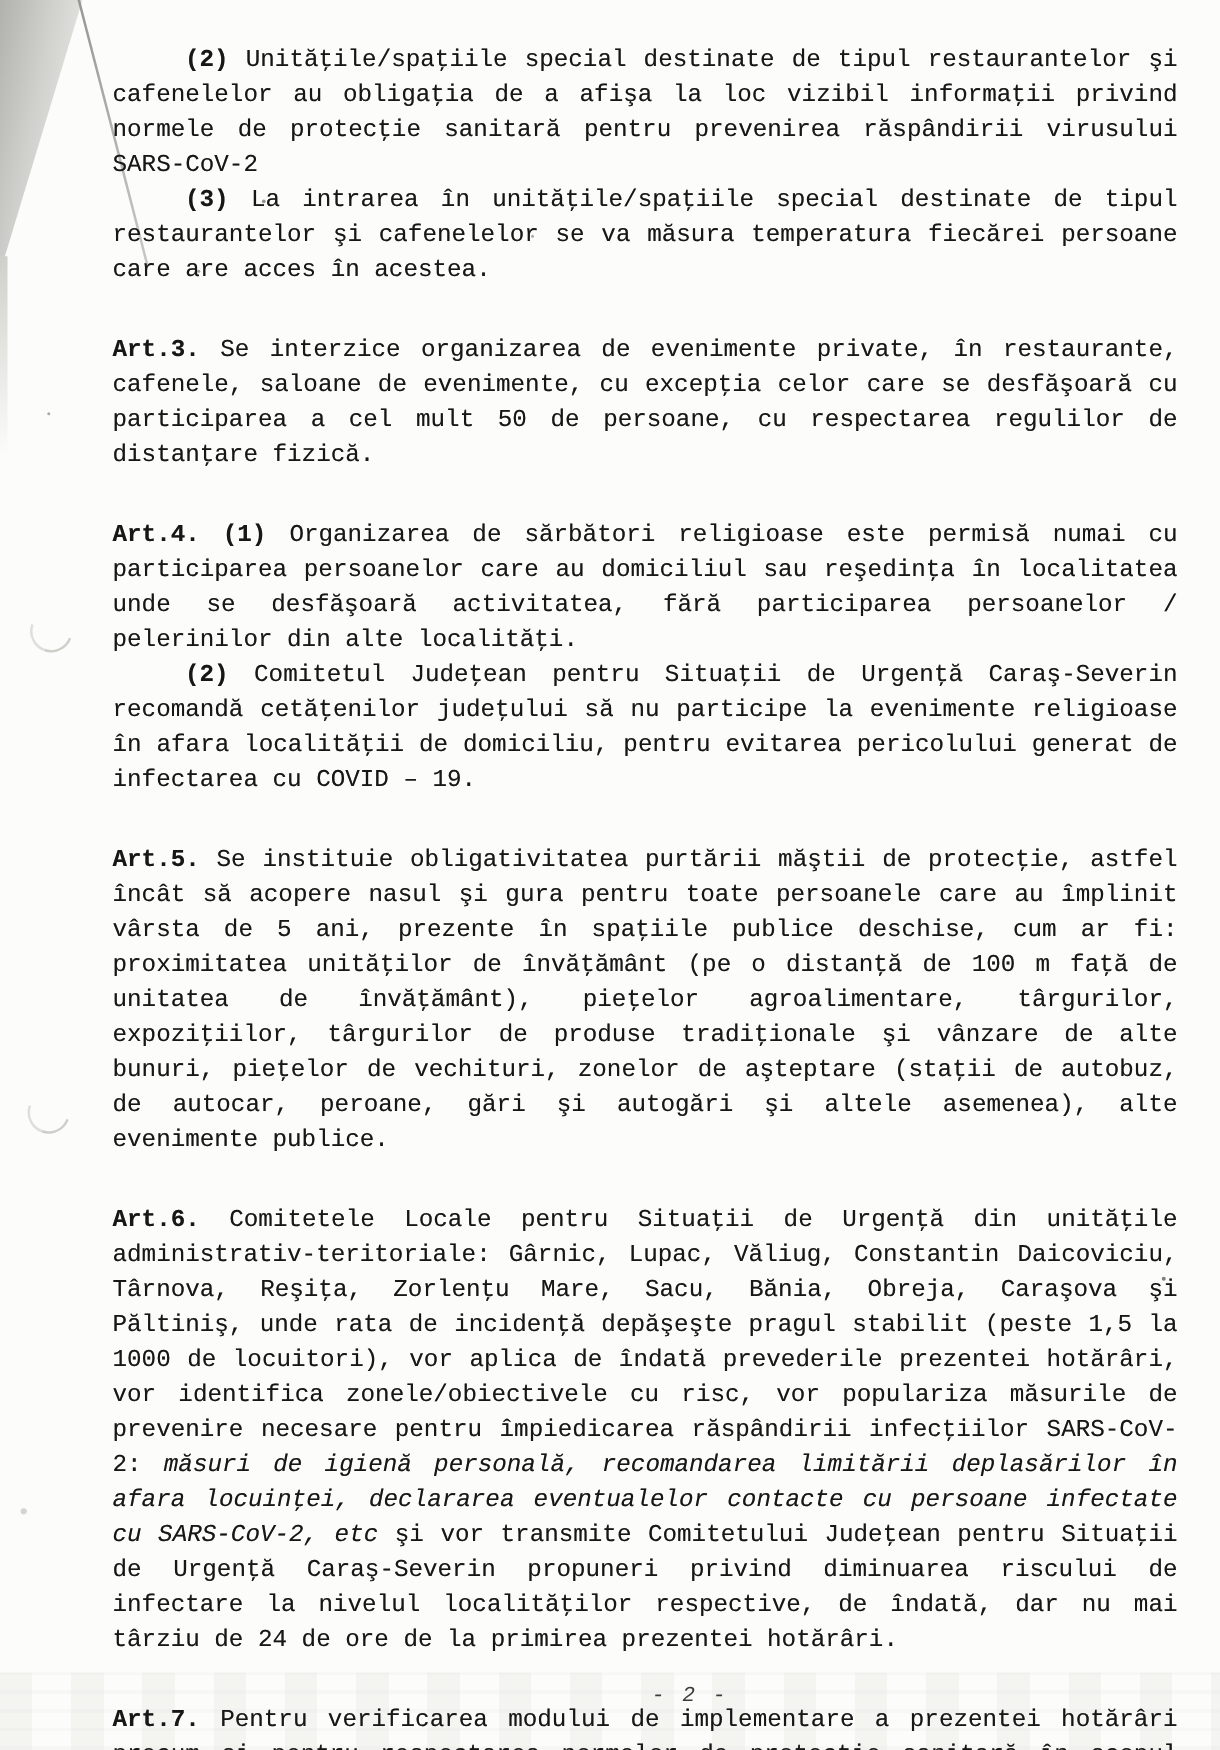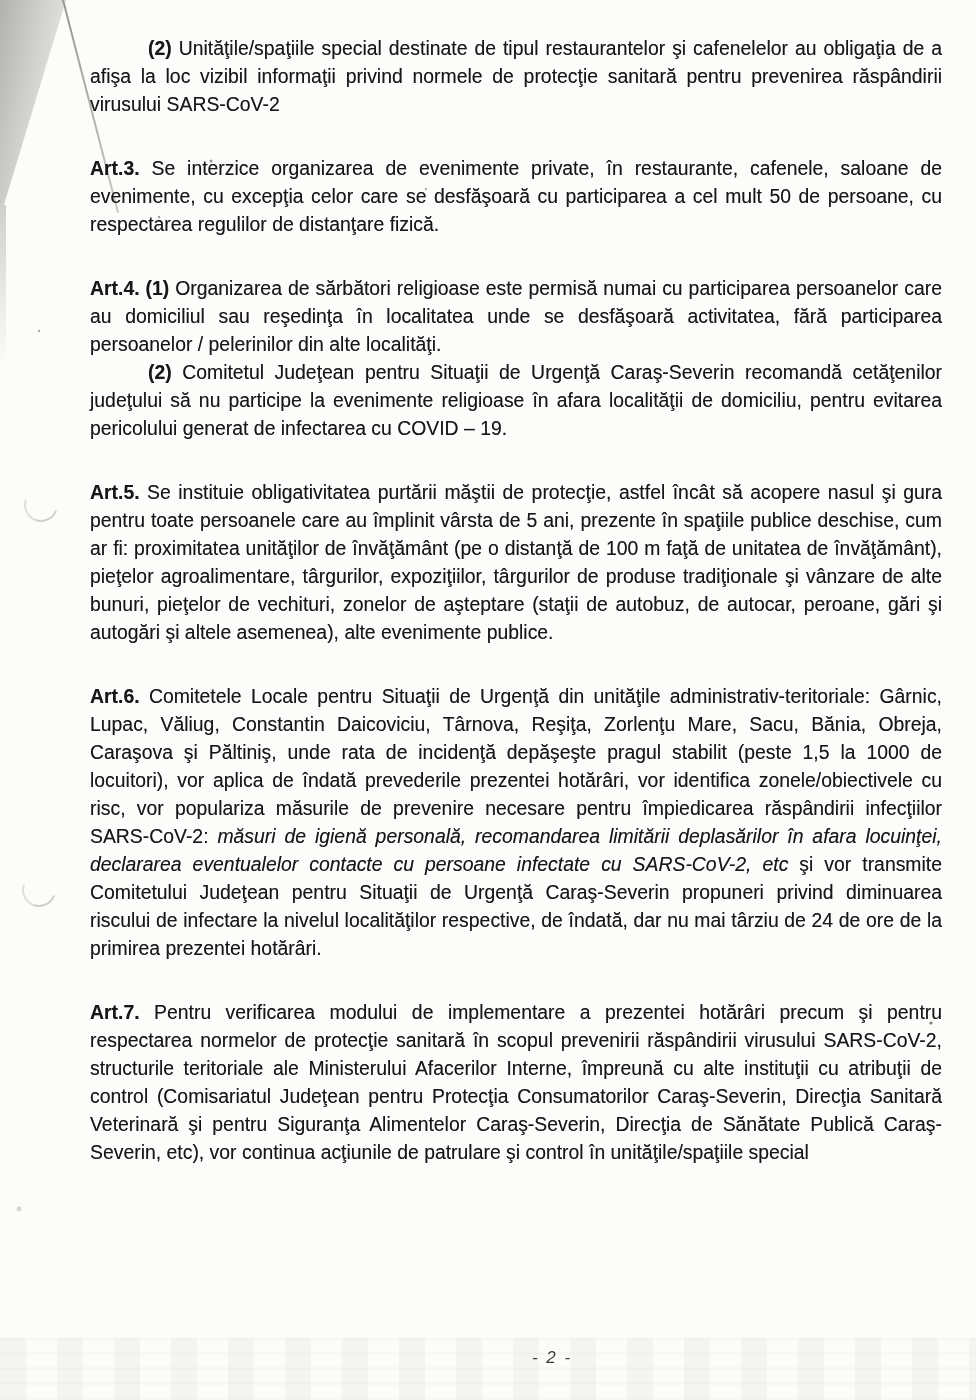--- a/index.html
+++ b/index.html
@@ -6,21 +6,21 @@
     margin: 0;
     padding: 0;
     background: #ffffff;
   }
   .page {
     position: relative;
     width: 976px;
     height: 1400px;
     overflow: hidden;
     background: #fcfcfa;
-    font-family: Liberation Sans, sans-serif;
+    font-family: Liberation Mono, monospace;
     color: #171717;
   }
   
   .doc-body {
     position: absolute;
     left: 90px;
     top: 34px;
     width: 852px;
     font-size: 19.4px;
     line-height: 28px;
@@ -112,20 +112,21 @@
   <div class="corner-fold"></div>
   <div class="corner-fold-line"></div>
   <div class="left-edge-shade"></div>
   <div class="punch-shadow one"></div>
   <div class="punch-shadow two"></div>
   <div class="specks"></div>
   <div class="scan-noise"></div>
 
   <div class="doc-body">
       <p class="indent "><span class="b">(2) </span><span>Unităţile/spaţiile special destinate de tipul restaurantelor şi cafenelelor au obligaţia de a afişa la loc vizibil informaţii privind normele de protecţie sanitară pentru prevenirea răspândirii virusului SARS-CoV-2</span></p>
+      <p class="indent "><span class="b">(3) </span><span>La intrarea în unităţile/spaţiile special destinate de tipul restaurantelor şi cafenelelor se va măsura temperatura fiecărei persoane care are acces în acestea.</span></p>
       <p class="gap"><span class="b">Art.3. </span><span>Se interzice organizarea de evenimente private, în restaurante, cafenele, saloane de evenimente, cu excepţia celor care se desfăşoară cu participarea a cel mult 50 de persoane, cu respectarea regulilor de distanţare fizică.</span></p>
       <p class="gap"><span class="b">Art.4. (1) </span><span>Organizarea de sărbători religioase este permisă numai cu participarea persoanelor care au domiciliul sau reşedinţa în localitatea unde se desfăşoară activitatea, fără participarea persoanelor / pelerinilor din alte localităţi.</span></p>
       <p class="indent "><span class="b">(2) </span><span>Comitetul Judeţean pentru Situaţii de Urgenţă Caraş-Severin recomandă cetăţenilor judeţului să nu participe la evenimente religioase în afara localităţii de domiciliu, pentru evitarea pericolului generat de infectarea cu COVID – 19.</span></p>
       <p class="gap"><span class="b">Art.5. </span><span>Se instituie obligativitatea purtării măştii de protecţie, astfel încât să acopere nasul şi gura pentru toate persoanele care au împlinit vârsta de 5 ani, prezente în spaţiile publice deschise, cum ar fi: proximitatea unităţilor de învăţământ (pe o distanţă de 100 m faţă de unitatea de învăţământ), pieţelor agroalimentare, târgurilor, expoziţiilor, târgurilor de produse tradiţionale şi vânzare de alte bunuri, pieţelor de vechituri, zonelor de aşteptare (staţii de autobuz, de autocar, peroane, gări şi autogări şi altele asemenea), alte evenimente publice.</span></p>
       <p class="gap"><span class="b">Art.6. </span><span>Comitetele Locale pentru Situaţii de Urgenţă din unităţile administrativ-teritoriale: Gârnic, Lupac, Văliug, Constantin Daicoviciu, Târnova, Reşiţa, Zorlenţu Mare, Sacu, Bănia, Obreja, Caraşova şi Păltiniş, unde rata de incidenţă depăşeşte pragul stabilit (peste 1,5 la 1000 de locuitori), vor aplica de îndată prevederile prezentei hotărâri, vor identifica zonele/obiectivele cu risc, vor populariza măsurile de prevenire necesare pentru împiedicarea răspândirii infecţiilor SARS-CoV-2: </span><span class="i">măsuri de igienă personală, recomandarea limitării deplasărilor în afara locuinţei, declararea eventualelor contacte cu persoane infectate cu SARS-CoV-2, etc</span><span> şi vor transmite Comitetului Judeţean pentru Situaţii de Urgenţă Caraş-Severin propuneri privind diminuarea riscului de infectare la nivelul localităţilor respective, de îndată, dar nu mai târziu de 24 de ore de la primirea prezentei hotărâri.</span></p>
       <p class="gap"><span class="b">Art.7. </span><span>Pentru verificarea modului de implementare a prezentei hotărâri precum şi pentru respectarea normelor de protecţie sanitară în scopul prevenirii răspândirii virusului SARS-CoV-2, structurile teritoriale ale Ministerului Afacerilor Interne, împreună cu alte instituţii cu atribuţii de control (Comisariatul Judeţean pentru Protecţia Consumatorilor Caraş-Severin, Direcţia Sanitară Veterinară şi pentru Siguranţa Alimentelor Caraş-Severin, Direcţia de Sănătate Publică Caraş-Severin, etc), vor continua acţiunile de patrulare şi control în unităţile/spaţiile special</span></p>
     </div>
 
   <div class="page-footer">- 2 -</div>
 </div>

